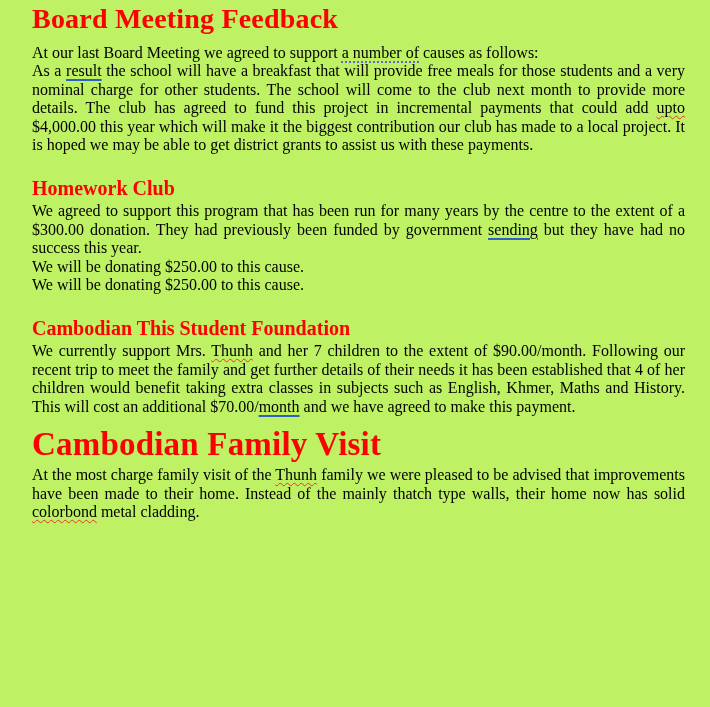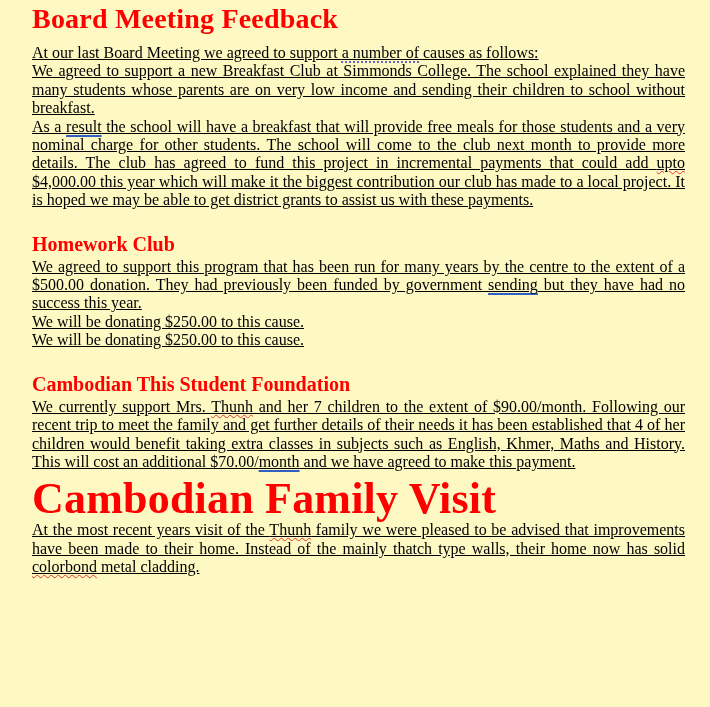--- a/index.html
+++ b/index.html
@@ -8,54 +8,53 @@
     --spell-red:#ea3323;
     --grammar-blue:#2e5fc3;
     --grammar-dotted:#6666cc;
   }
   *{margin:0;padding:0;box-sizing:border-box;}
   html,body{background:#ffffff;}
   body{width:710px;height:707px;overflow:hidden;}
   .page{
     width:710px;height:707px;
     padding:2px 25px 0 32px;
-    background:#fef9c3;
+    background:#bef264;
     font-family:"Liberation Serif","DejaVu Serif",serif;
     color:var(--body-black);
   }
   h1.title{
     color:var(--heading-red);
     font-size:28px;
     line-height:34px;
     font-weight:bold;
     letter-spacing:0.2px;
   }
   h1.title-xl{
     color:var(--heading-red);
-    font-size:44px;
+    font-size:33px;
     line-height:40px;
     font-weight:bold;
     margin-top:8px;
     margin-bottom:2px;
     letter-spacing:0.2px;
   }
   h2.section-heading{
     color:var(--heading-red);
     font-size:20px;
     line-height:24px;
     font-weight:bold;
     margin-top:22px;
     margin-bottom:2px;
   }
   p.body-text{
     font-size:16px;
     line-height:18.4px;
     text-align:justify;
     color:var(--body-black);
-    text-decoration:underline;
   }
   p.intro{margin-top:8px;}
   .mark-spell{
     text-decoration:underline;
     text-decoration-style:wavy;
     text-decoration-color:var(--spell-red);
     text-decoration-thickness:1px;
     text-underline-offset:2px;
   }
   .mark-grammar{
@@ -75,38 +74,37 @@
 </style>
 </head>
 <body>
 
 <div class="page">
 
   <h1 class="title">Board Meeting Feedback</h1>
   <p class="body-text intro"><span>At our last Board Meeting we agreed to support </span><span class="mark-grammar-dotted">a number of</span><span> causes as follows:</span></p>
 
   <section>
-    <p class="body-text"><span>We agreed to support a new Breakfast Club at Simmonds College. The school explained they have many students whose parents are on very low income and sending their children to school without breakfast.</span></p>
     <p class="body-text"><span>As a </span><span class="mark-grammar">result</span><span> the school will have a breakfast that will provide free meals for those students and a very nominal charge for other students. The school will come to the club next month to provide more details. The club has agreed to fund this project in incremental payments that could add </span><span class="mark-spell">upto</span><span> $4,000.00 this year which will make it the biggest contribution our club has made to a local project. It is hoped we may be able to get district grants to assist us with these payments.</span></p>
   </section>
 
   <section>
     <h2 class="section-heading">Homework Club</h2>
-    <p class="body-text"><span>We agreed to support this program that has been run for many years by the centre to the extent of a $500.00 donation. They had previously been funded by government </span><span class="mark-grammar">sending</span><span> but they have had no success this year.</span></p>
+    <p class="body-text"><span>We agreed to support this program that has been run for many years by the centre to the extent of a $300.00 donation. They had previously been funded by government </span><span class="mark-grammar">sending</span><span> but they have had no success this year.</span></p>
   </section>
 
   <section>
     <p class="body-text"><span>We will be donating $250.00 to this cause.</span></p>
   </section>
 
   <section>
     <p class="body-text"><span>We will be donating $250.00 to this cause.</span></p>
   </section>
 
   <section>
     <h2 class="section-heading">Cambodian This Student Foundation</h2>
     <p class="body-text"><span>We currently support Mrs. </span><span class="mark-spell">Thunh</span><span> and her 7 children to the extent of $90.00/month. Following our recent trip to meet the family and get further details of their needs it has been established that 4 of her children would benefit taking extra classes in subjects such as English, Khmer, Maths and History. This will cost an additional $70.00/</span><span class="mark-grammar">month</span><span> and we have agreed to make this payment.</span></p>
   </section>
 
   <h1 class="title-xl">Cambodian Family Visit</h1>
-  <p class="body-text"><span>At the most recent years visit of the </span><span class="mark-spell">Thunh</span><span> family we were pleased to be advised that improvements have been made to their home. Instead of the mainly thatch type walls, their home now has solid </span><span class="mark-spell">colorbond</span><span> metal cladding.</span></p>
+  <p class="body-text"><span>At the most charge family visit of the </span><span class="mark-spell">Thunh</span><span> family we were pleased to be advised that improvements have been made to their home. Instead of the mainly thatch type walls, their home now has solid </span><span class="mark-spell">colorbond</span><span> metal cladding.</span></p>
 
 </div>
 
 </body></html>

